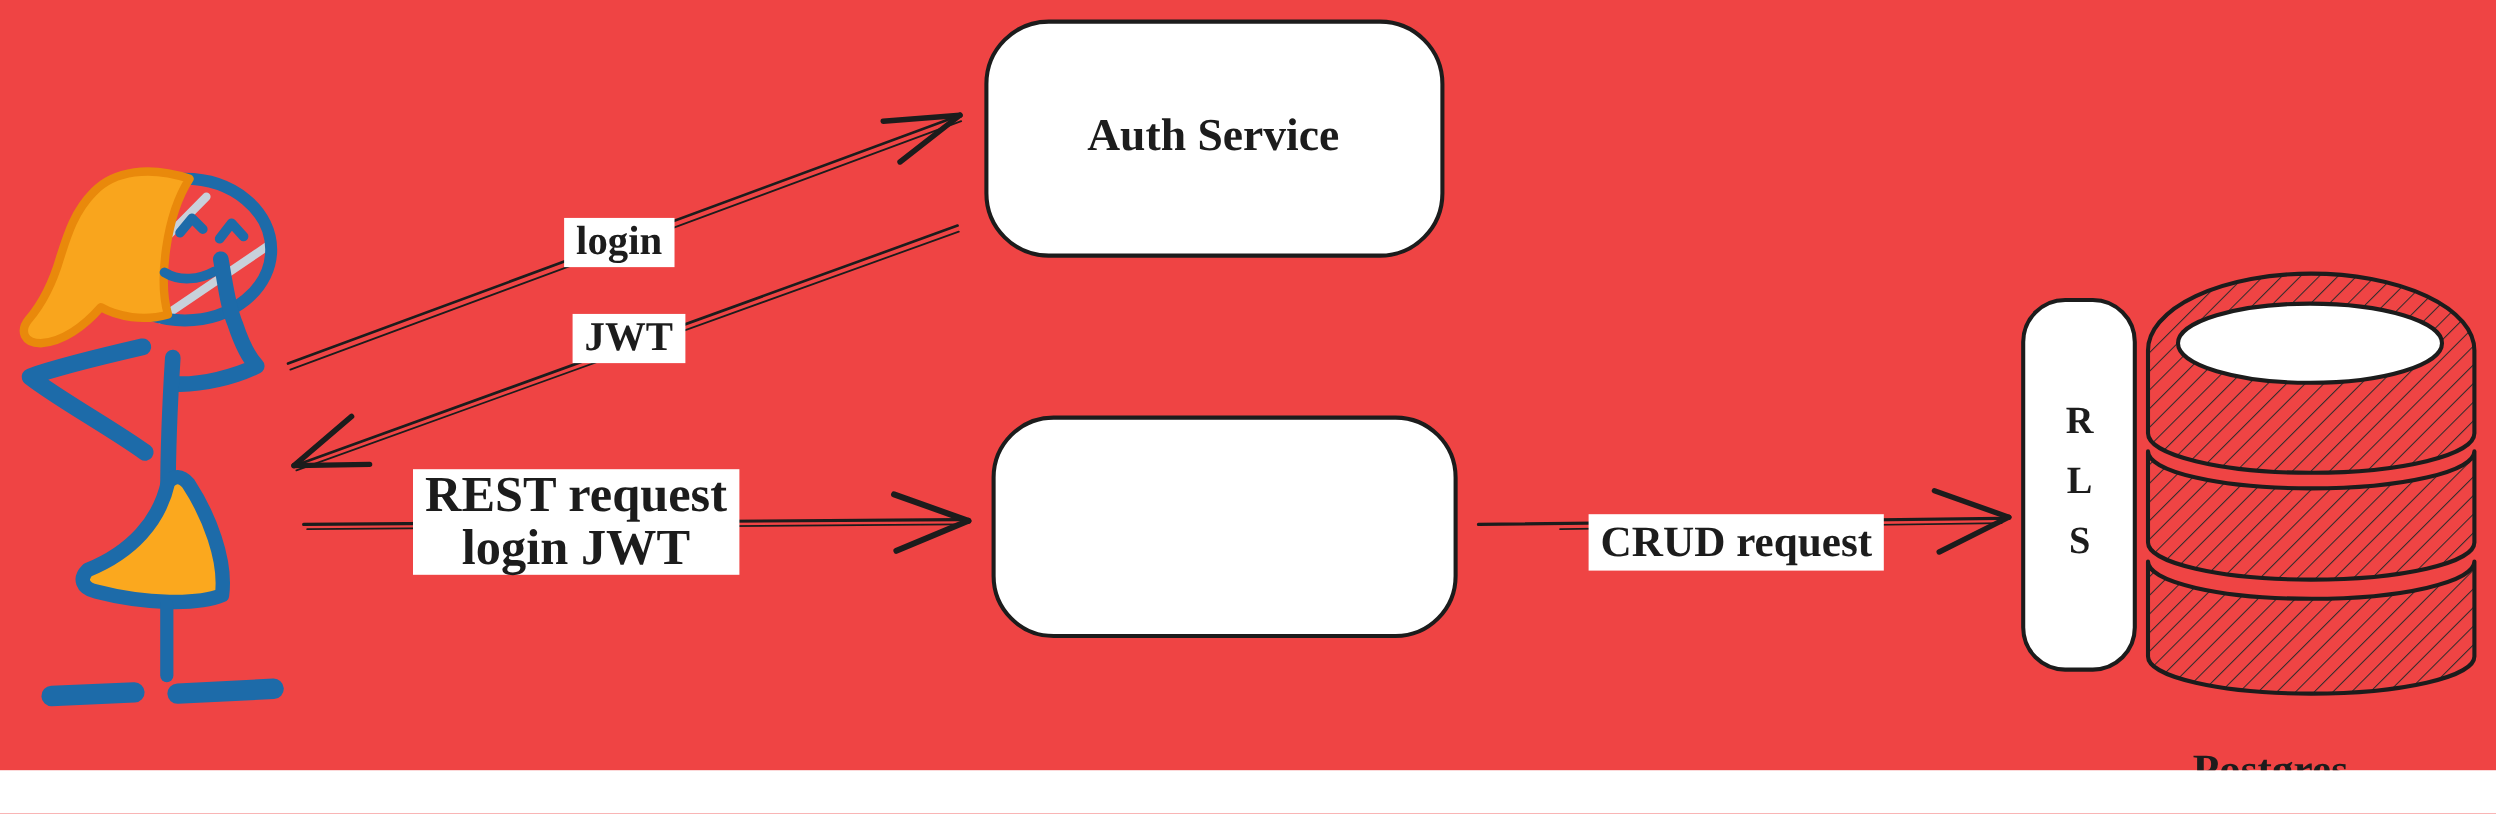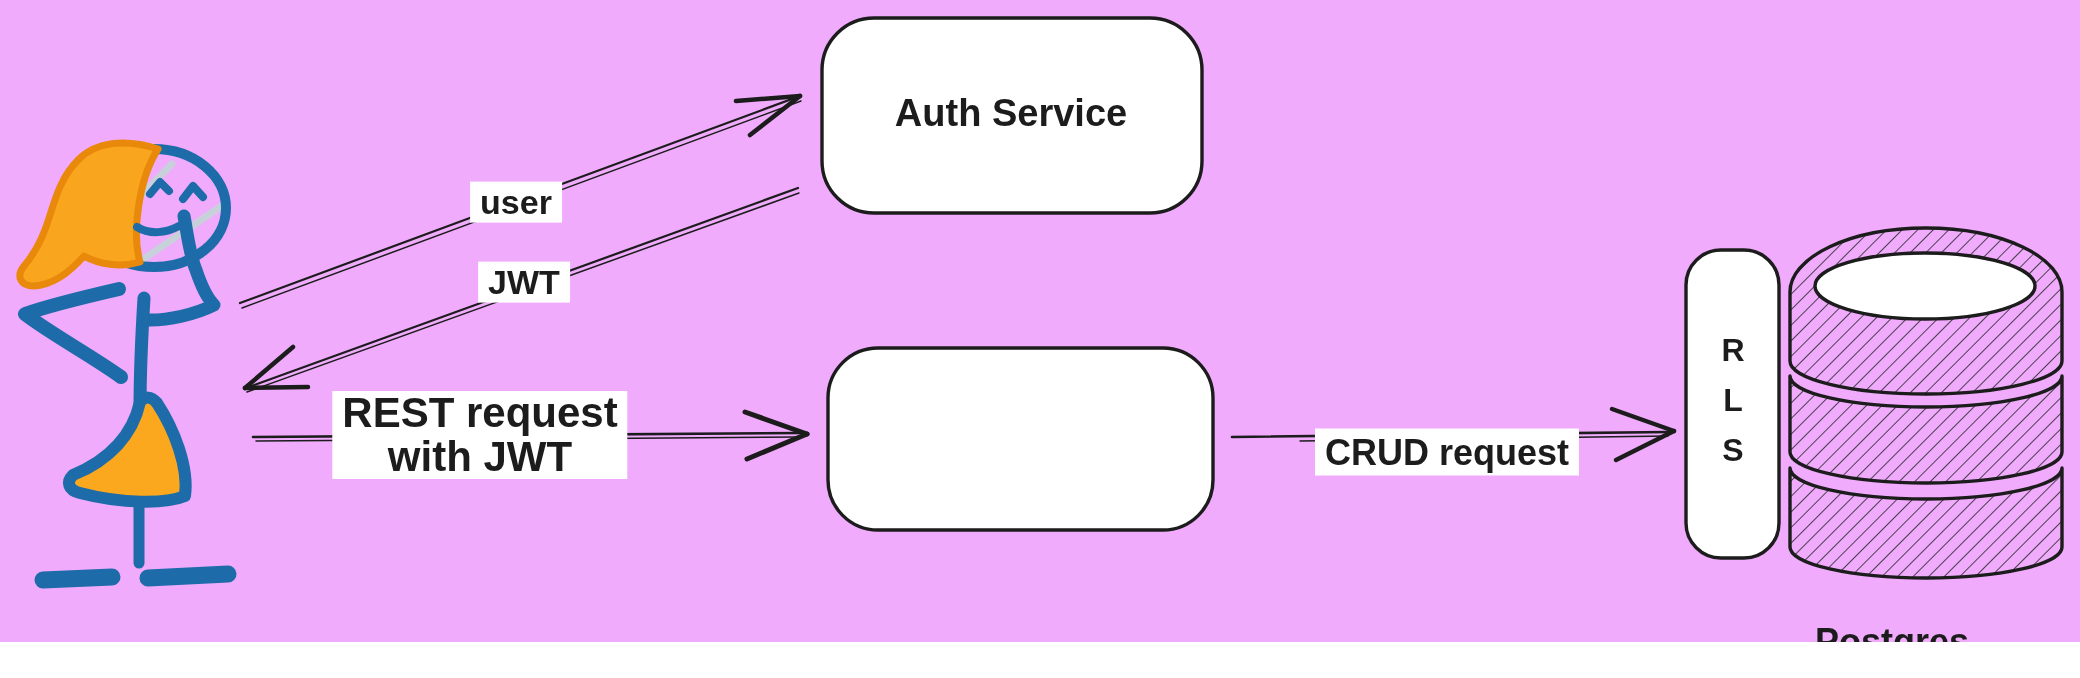--- a/index.html
+++ b/index.html
@@ -1,21 +1,21 @@
 <!DOCTYPE html>
 <html><head>
 <meta charset="utf-8">
 <style>
   html,body { margin:0; padding:0; background:#ffffff; }
   .canvas {
     position:relative;
     width:2080px; height:642px;
-    background:#f0abfc;
+    background:#ef4444;
     overflow:hidden;
-    font-family:Liberation Sans, sans-serif;
+    font-family:Liberation Serif, serif;
     color:#1c1c1c;
   }
   .canvas svg { position:absolute; inset:0; }
   .lbl {
     position:absolute;
     transform:translate(-50%,-50%);
     font-weight:bold;
     color:#1c1c1c;
     white-space:nowrap;
     text-align:center;
@@ -117,27 +117,27 @@
 
       <path d="M 1790,376 A 136 31 0 0 0 2062,376 L 2062,452 A 136 31 0 0 1 1790,452 Z" fill="url(#hatch)"></path>
 
       <path d="M 1790,468 A 136 31 0 0 0 2062,468 L 2062,547 A 136 31 0 0 1 1790,547 Z" fill="url(#hatch)"></path>
     </g>
   </svg>
 
   <div class="lbl auth-lbl">Auth Service</div>
 
 
-  <div class="lbl on-line login-lbl">user</div>
+  <div class="lbl on-line login-lbl">login</div>
 
   <div class="lbl on-line jwt-lbl">JWT</div>
 
   <div class="lbl on-line rest-lbl">
     <span>REST request</span>
-    <span>with JWT</span>
+    <span>login JWT</span>
   </div>
 
   <div class="lbl on-line crud-lbl">
     <span>CRUD request</span>
   </div>
 
   <div class="lbl rls-lbl">
     <span>R</span>
     <span>L</span>
     <span>S</span>

